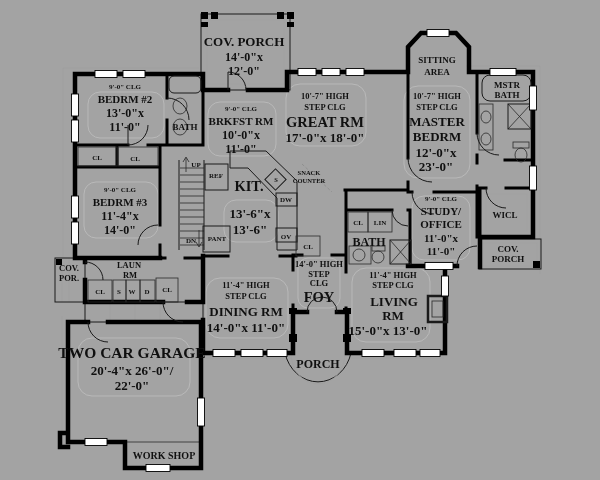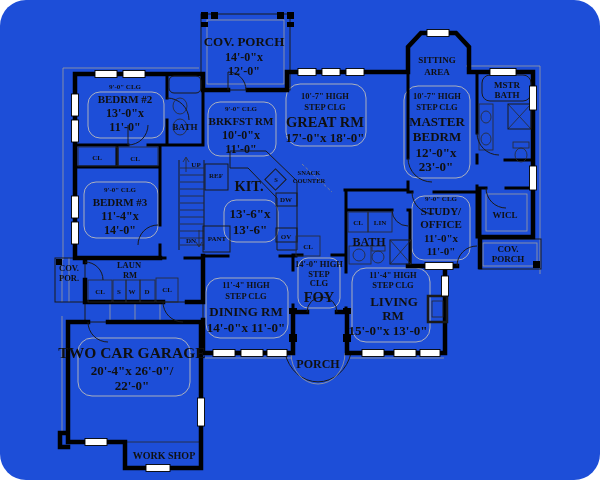--- a/index.html
+++ b/index.html
@@ -1,16 +1,16 @@
 <!DOCTYPE html>
 <html><head>
 <meta charset="utf-8">
 <style>
   html,body{margin:0;padding:0;background:#ffffff;}
-  .canvas{position:relative;width:600px;height:480px;background:#1d4ed8;overflow:hidden;border-radius:26px;}
+  .canvas{position:relative;width:600px;height:480px;background:#a3a3a3;overflow:hidden;}
   svg{display:block;}
   text{font-family:"Liberation Serif","DejaVu Serif",serif;font-weight:bold;fill:#101010;text-anchor:middle;}
   .t65{font-size:6.5px;}
   .t7{font-size:7px;}
   .t8{font-size:8.5px;}
   .t9{font-size:9px;}
   .t10{font-size:10px;}
   .t11{font-size:11px;}
   .t12{font-size:12px;}
   .t13{font-size:13px;}

